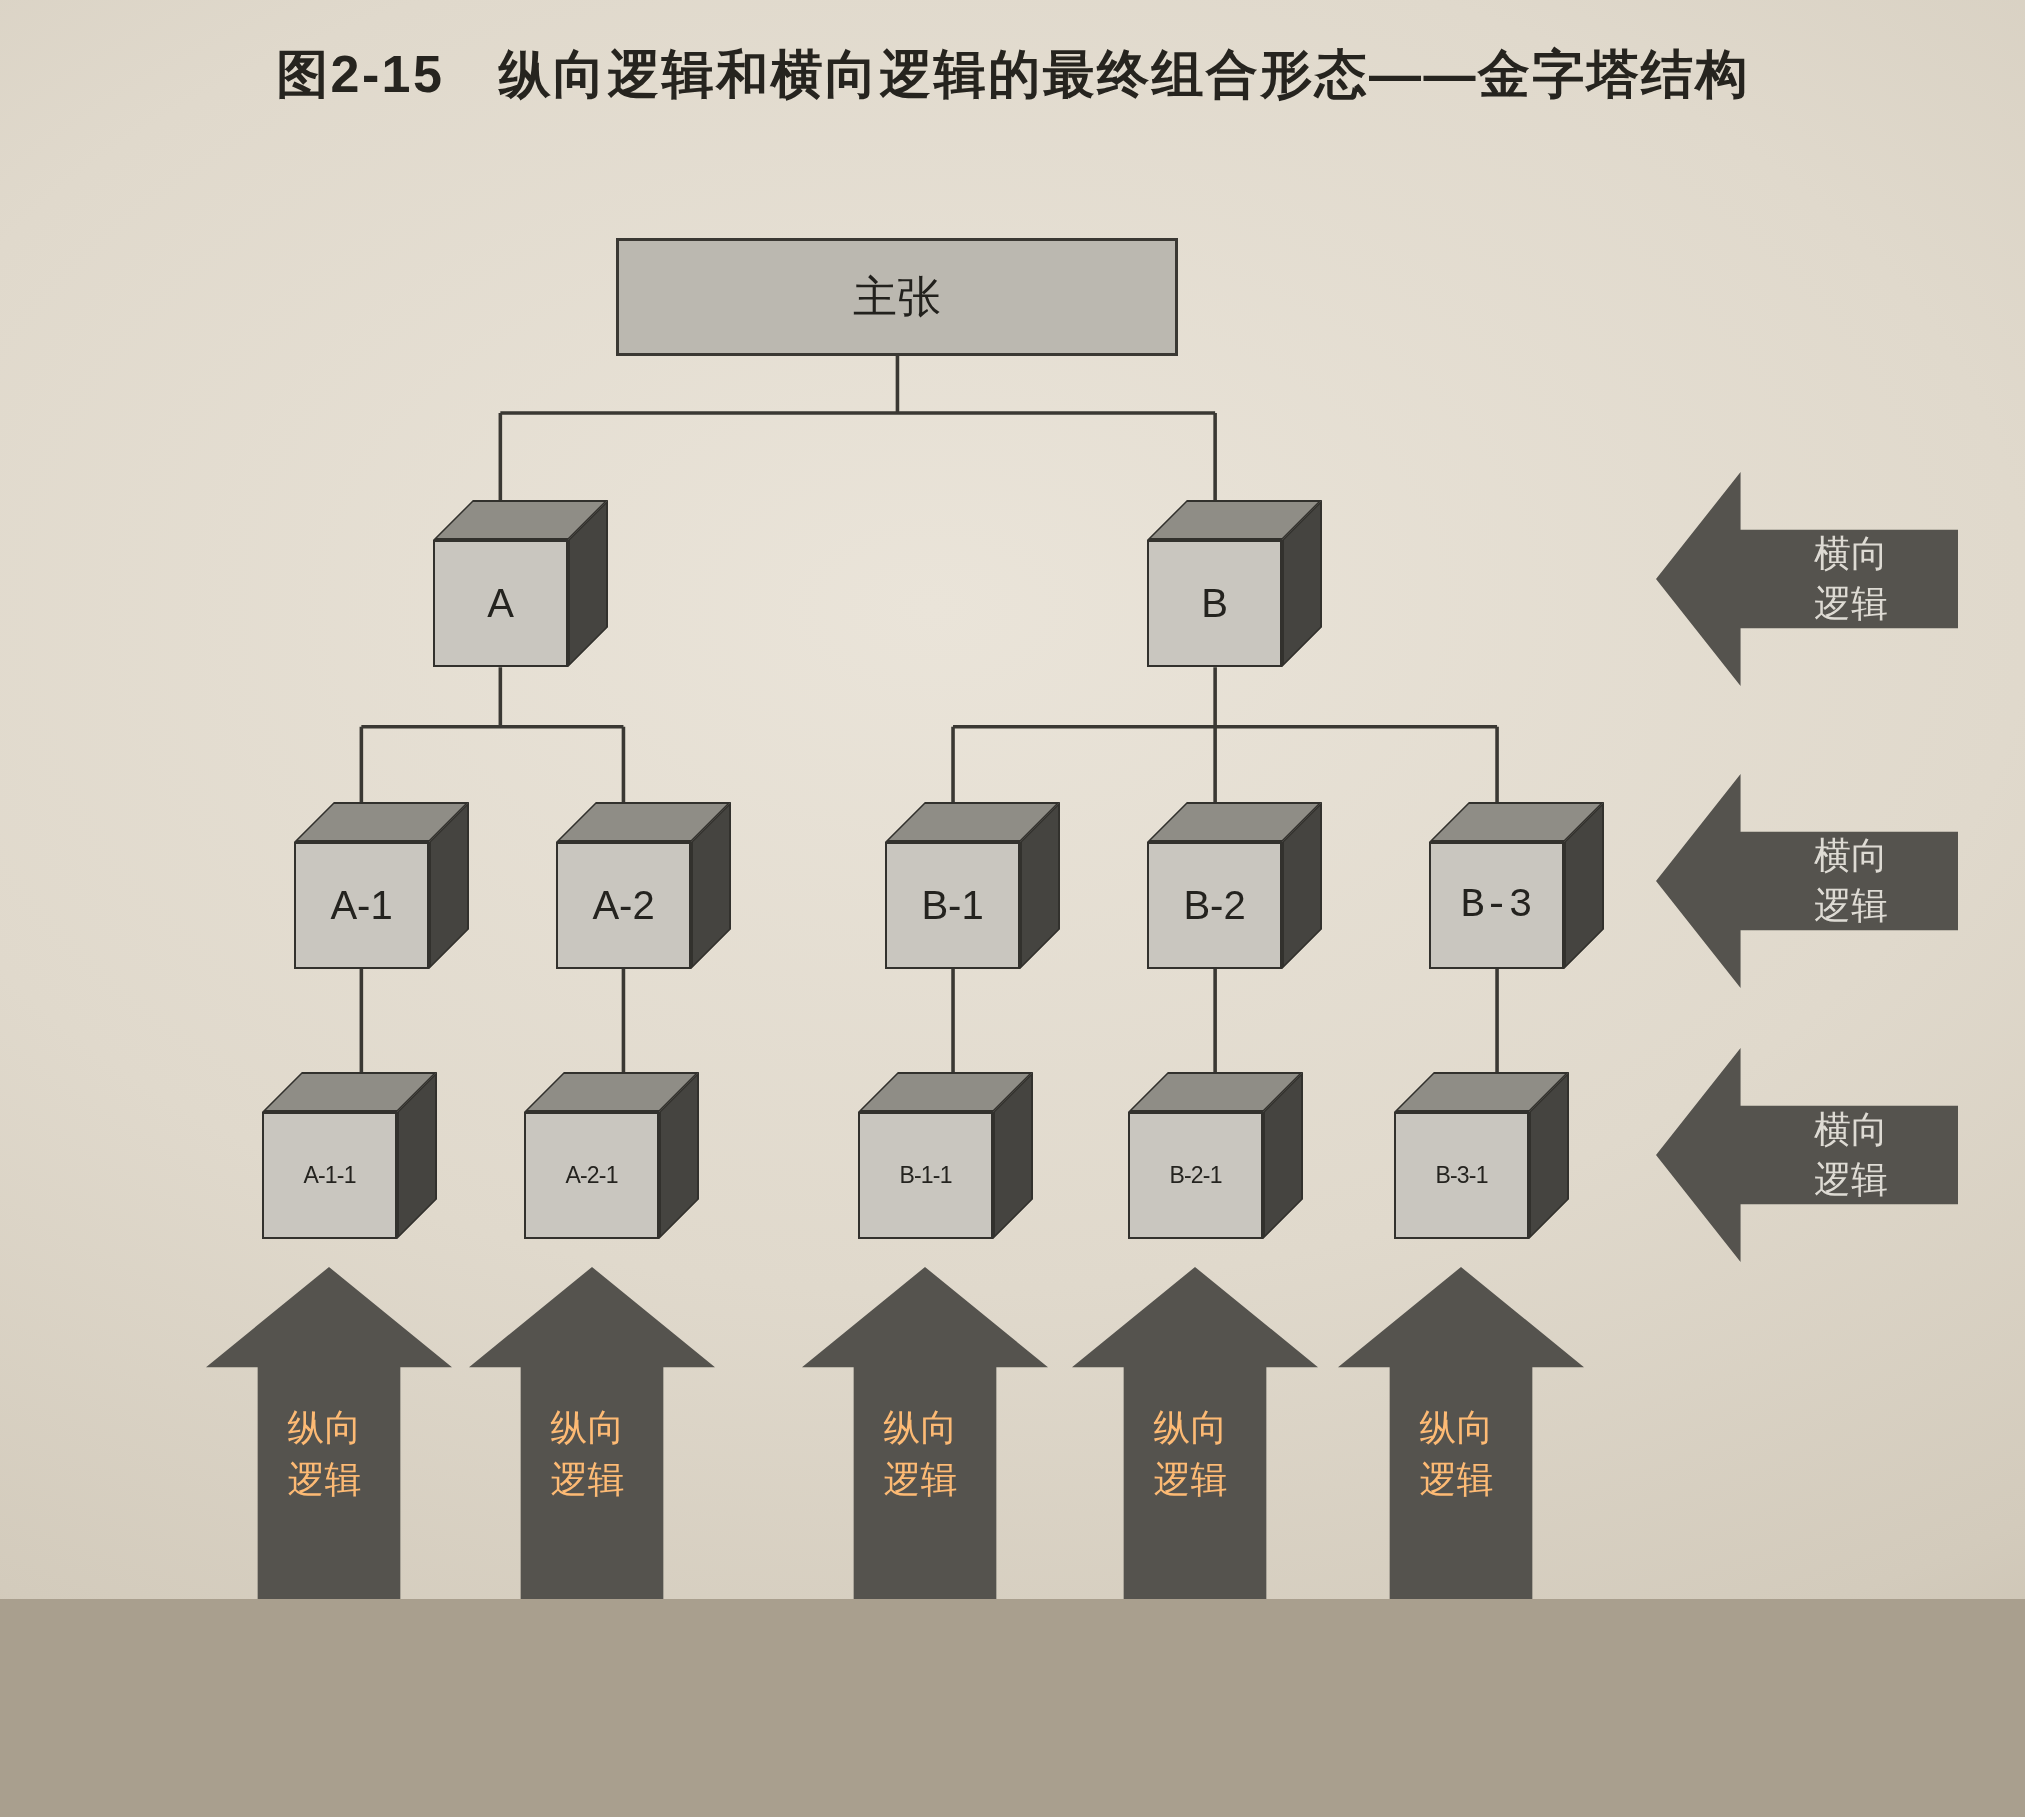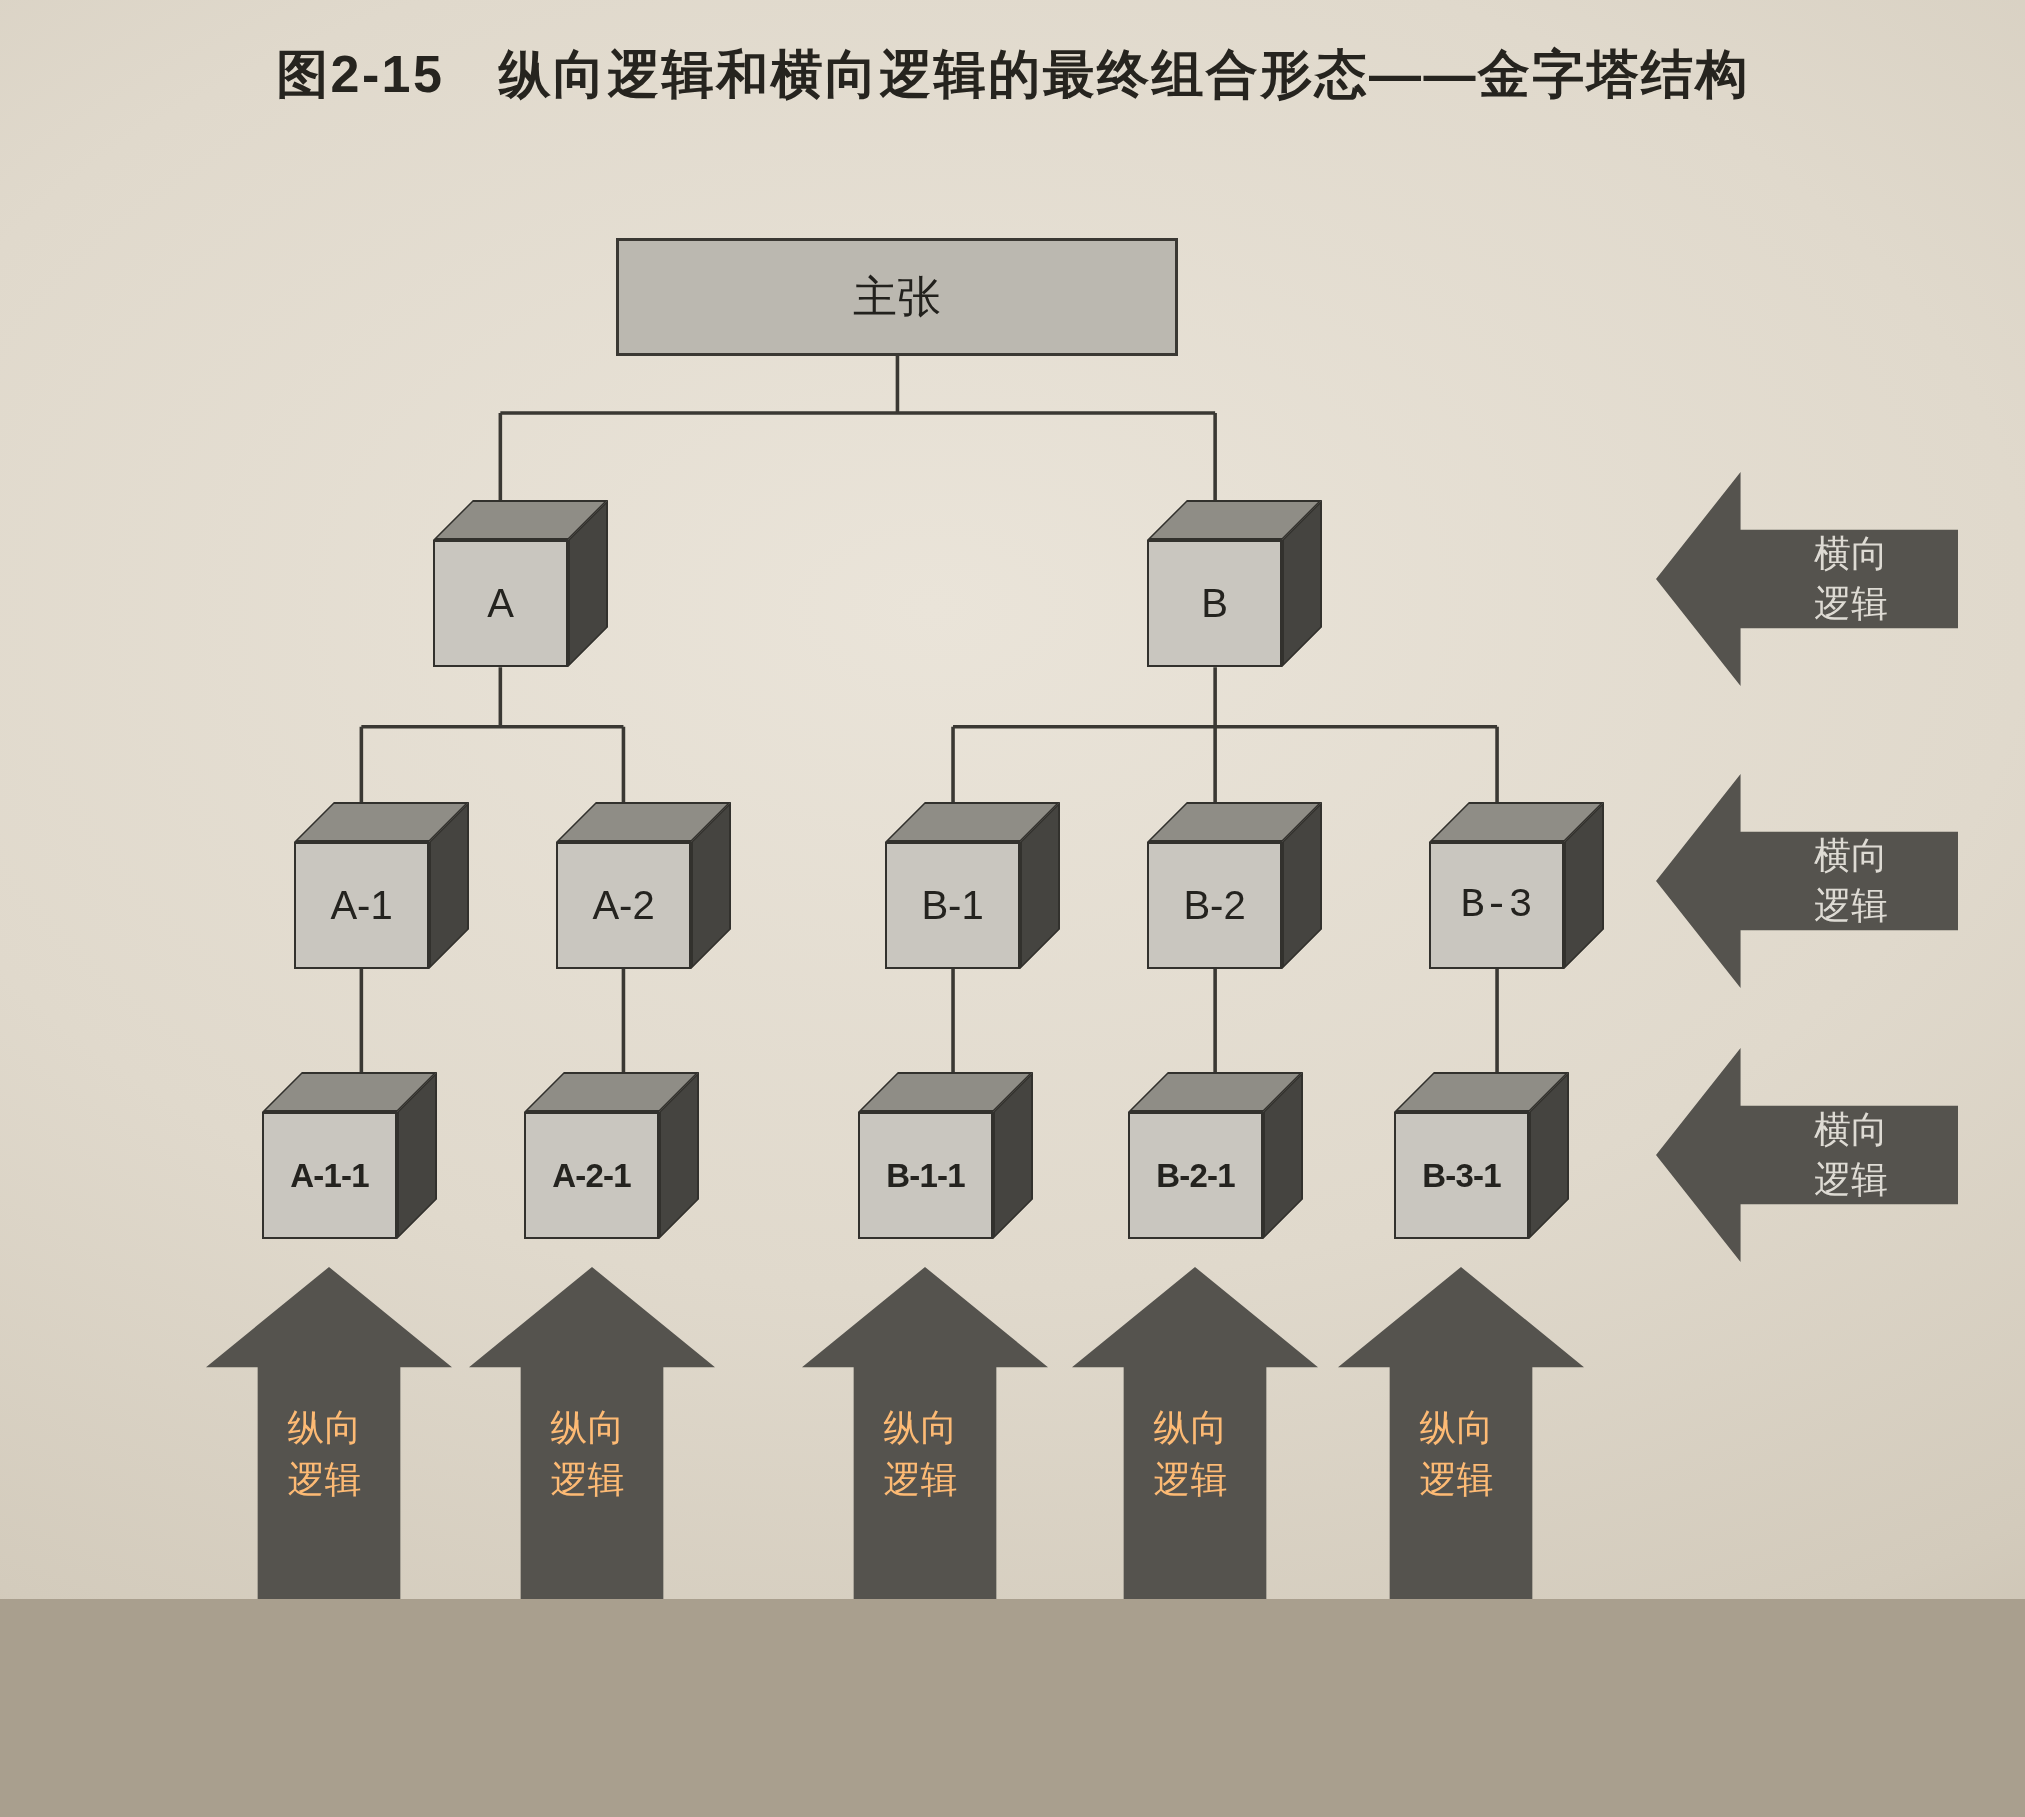--- a/index.html
+++ b/index.html
@@ -101,21 +101,21 @@
     height: 127px;
     background: #c9c6bf;
     border: 2.4px solid #32312d;
     box-sizing: border-box;
     display: flex;
     align-items: center;
     justify-content: center;
     font-size: 40px;
     color: #24231f;
   }
-  .cube.small-label .cube-front { font-size: 33px; letter-spacing: -0.8px; font-weight: bold; }
+  .cube.small-label .cube-front { font-size: 23px; letter-spacing: -0.8px; }
 
   
   .left-arrow {
     position: absolute;
     width: 302px;
     height: 214px;
     background: #55534e;
     clip-path: polygon(0% 50%, 28% 0%, 28% 27%, 100% 27%, 100% 73%, 28% 73%, 28% 100%);
   }
   .left-arrow .arrow-label {

